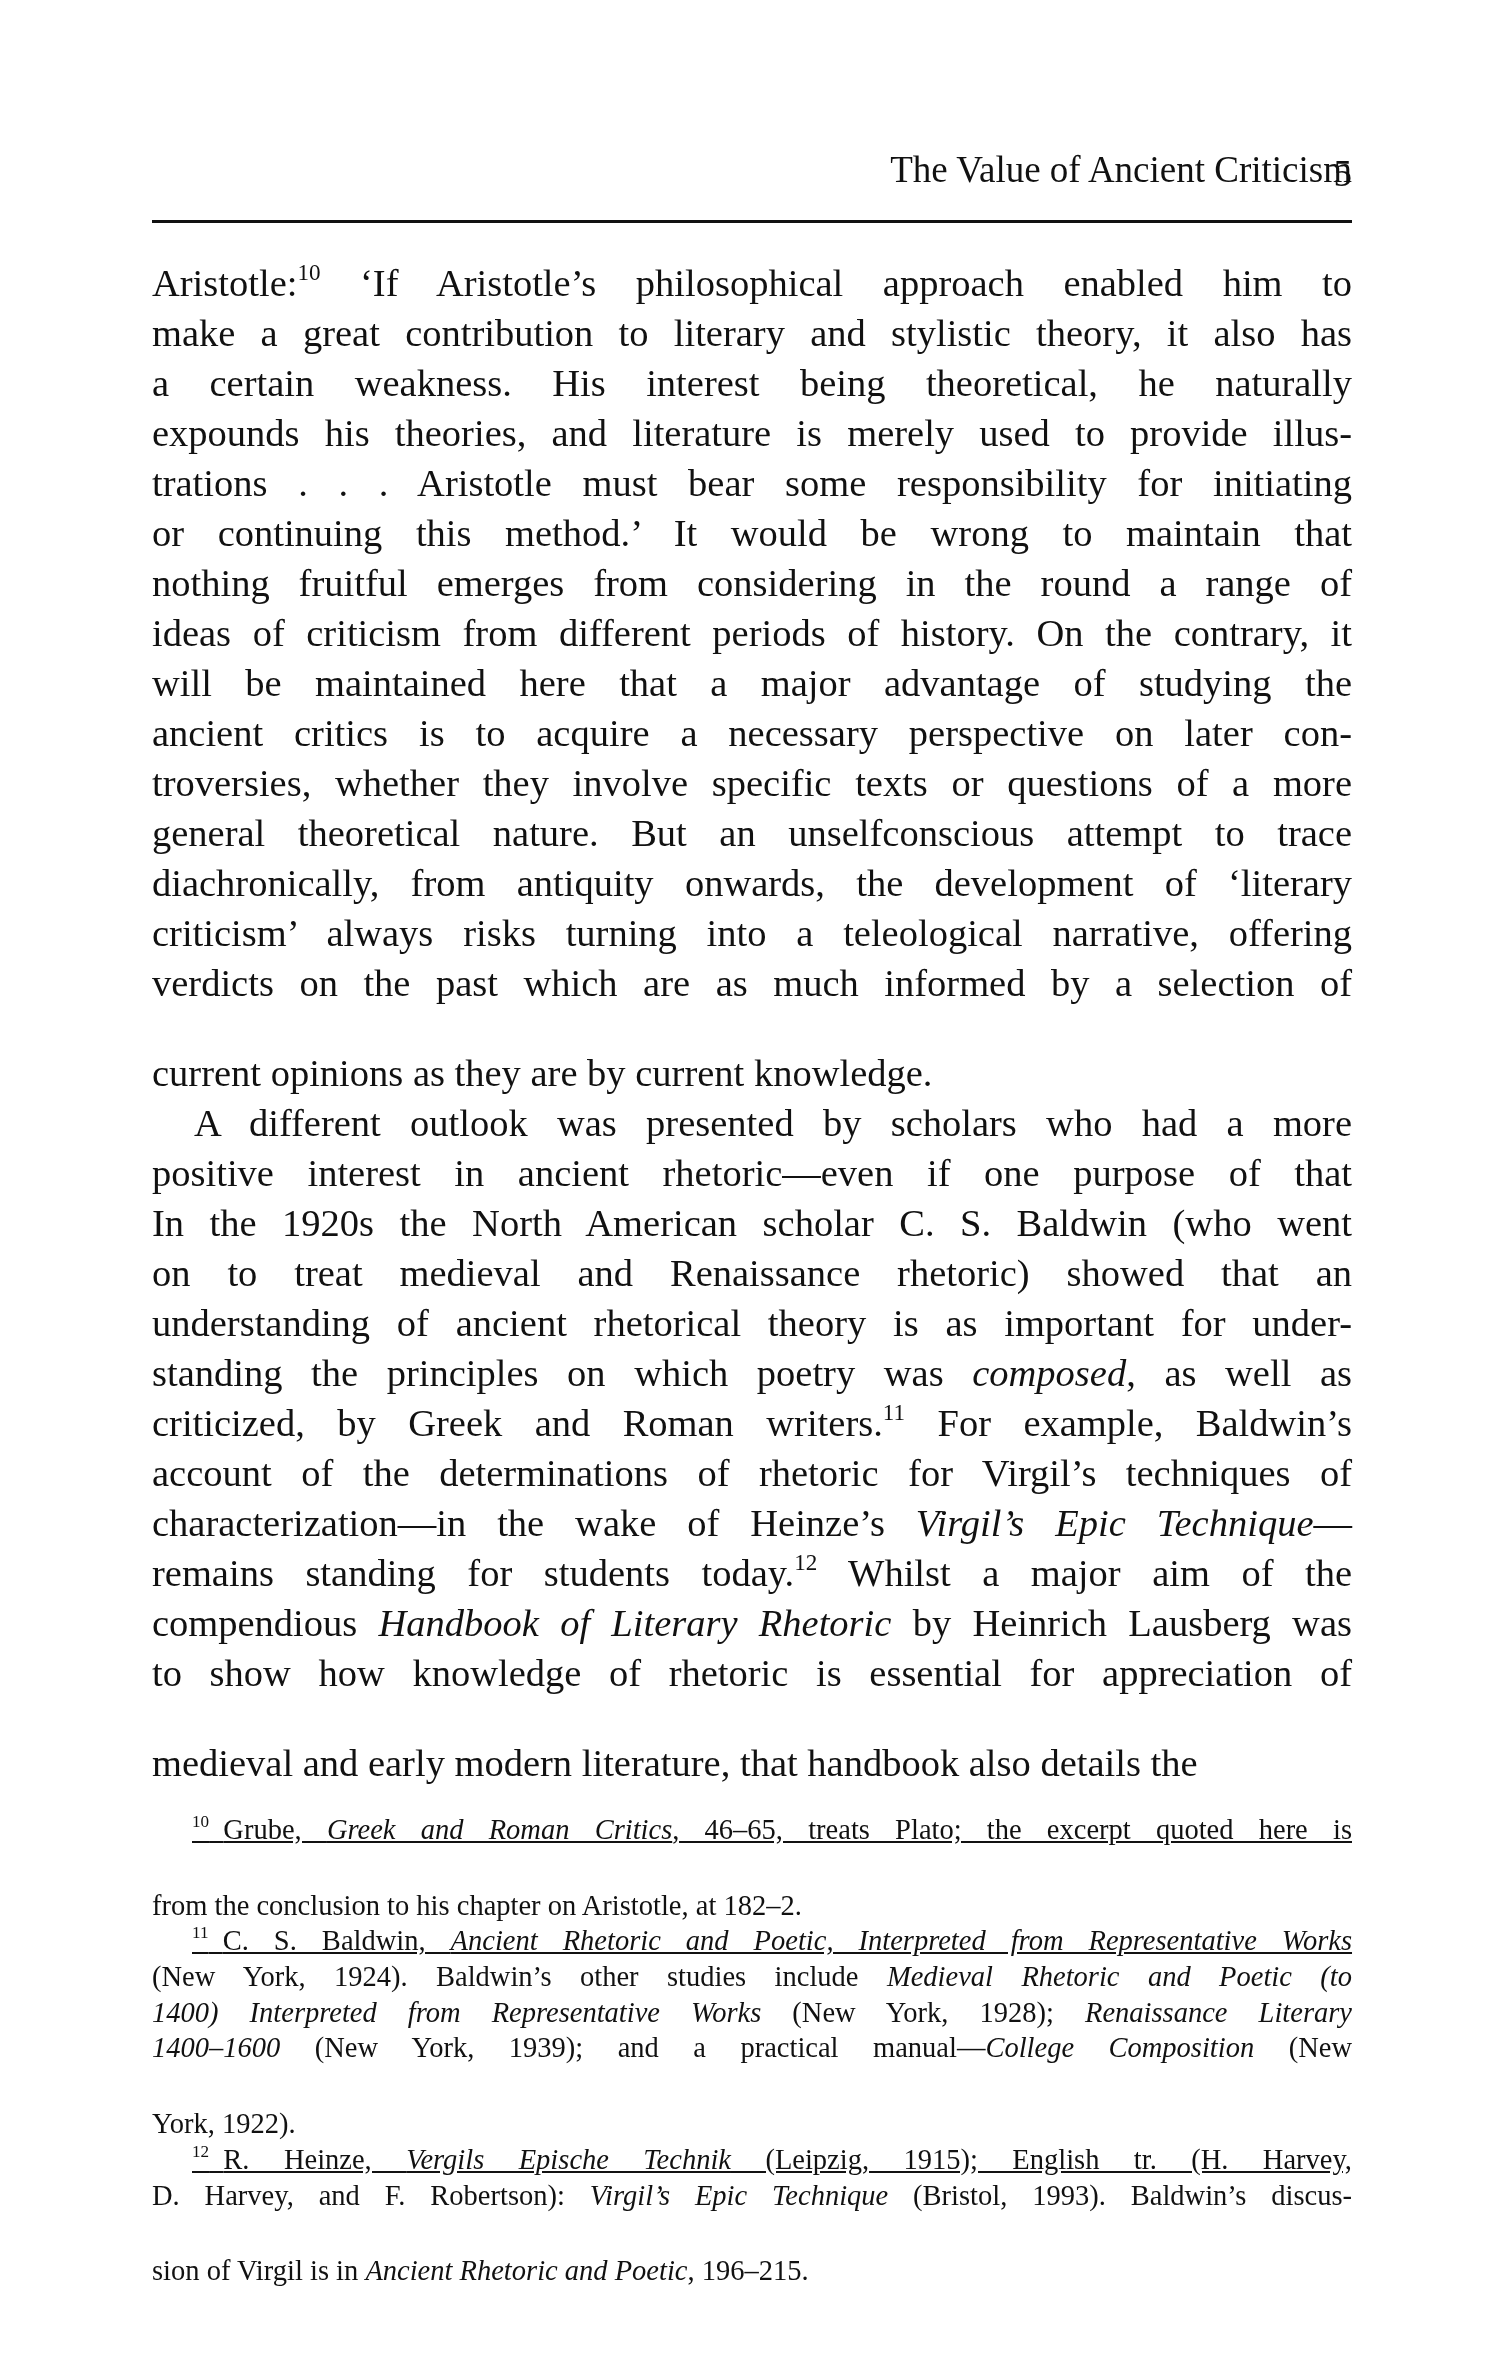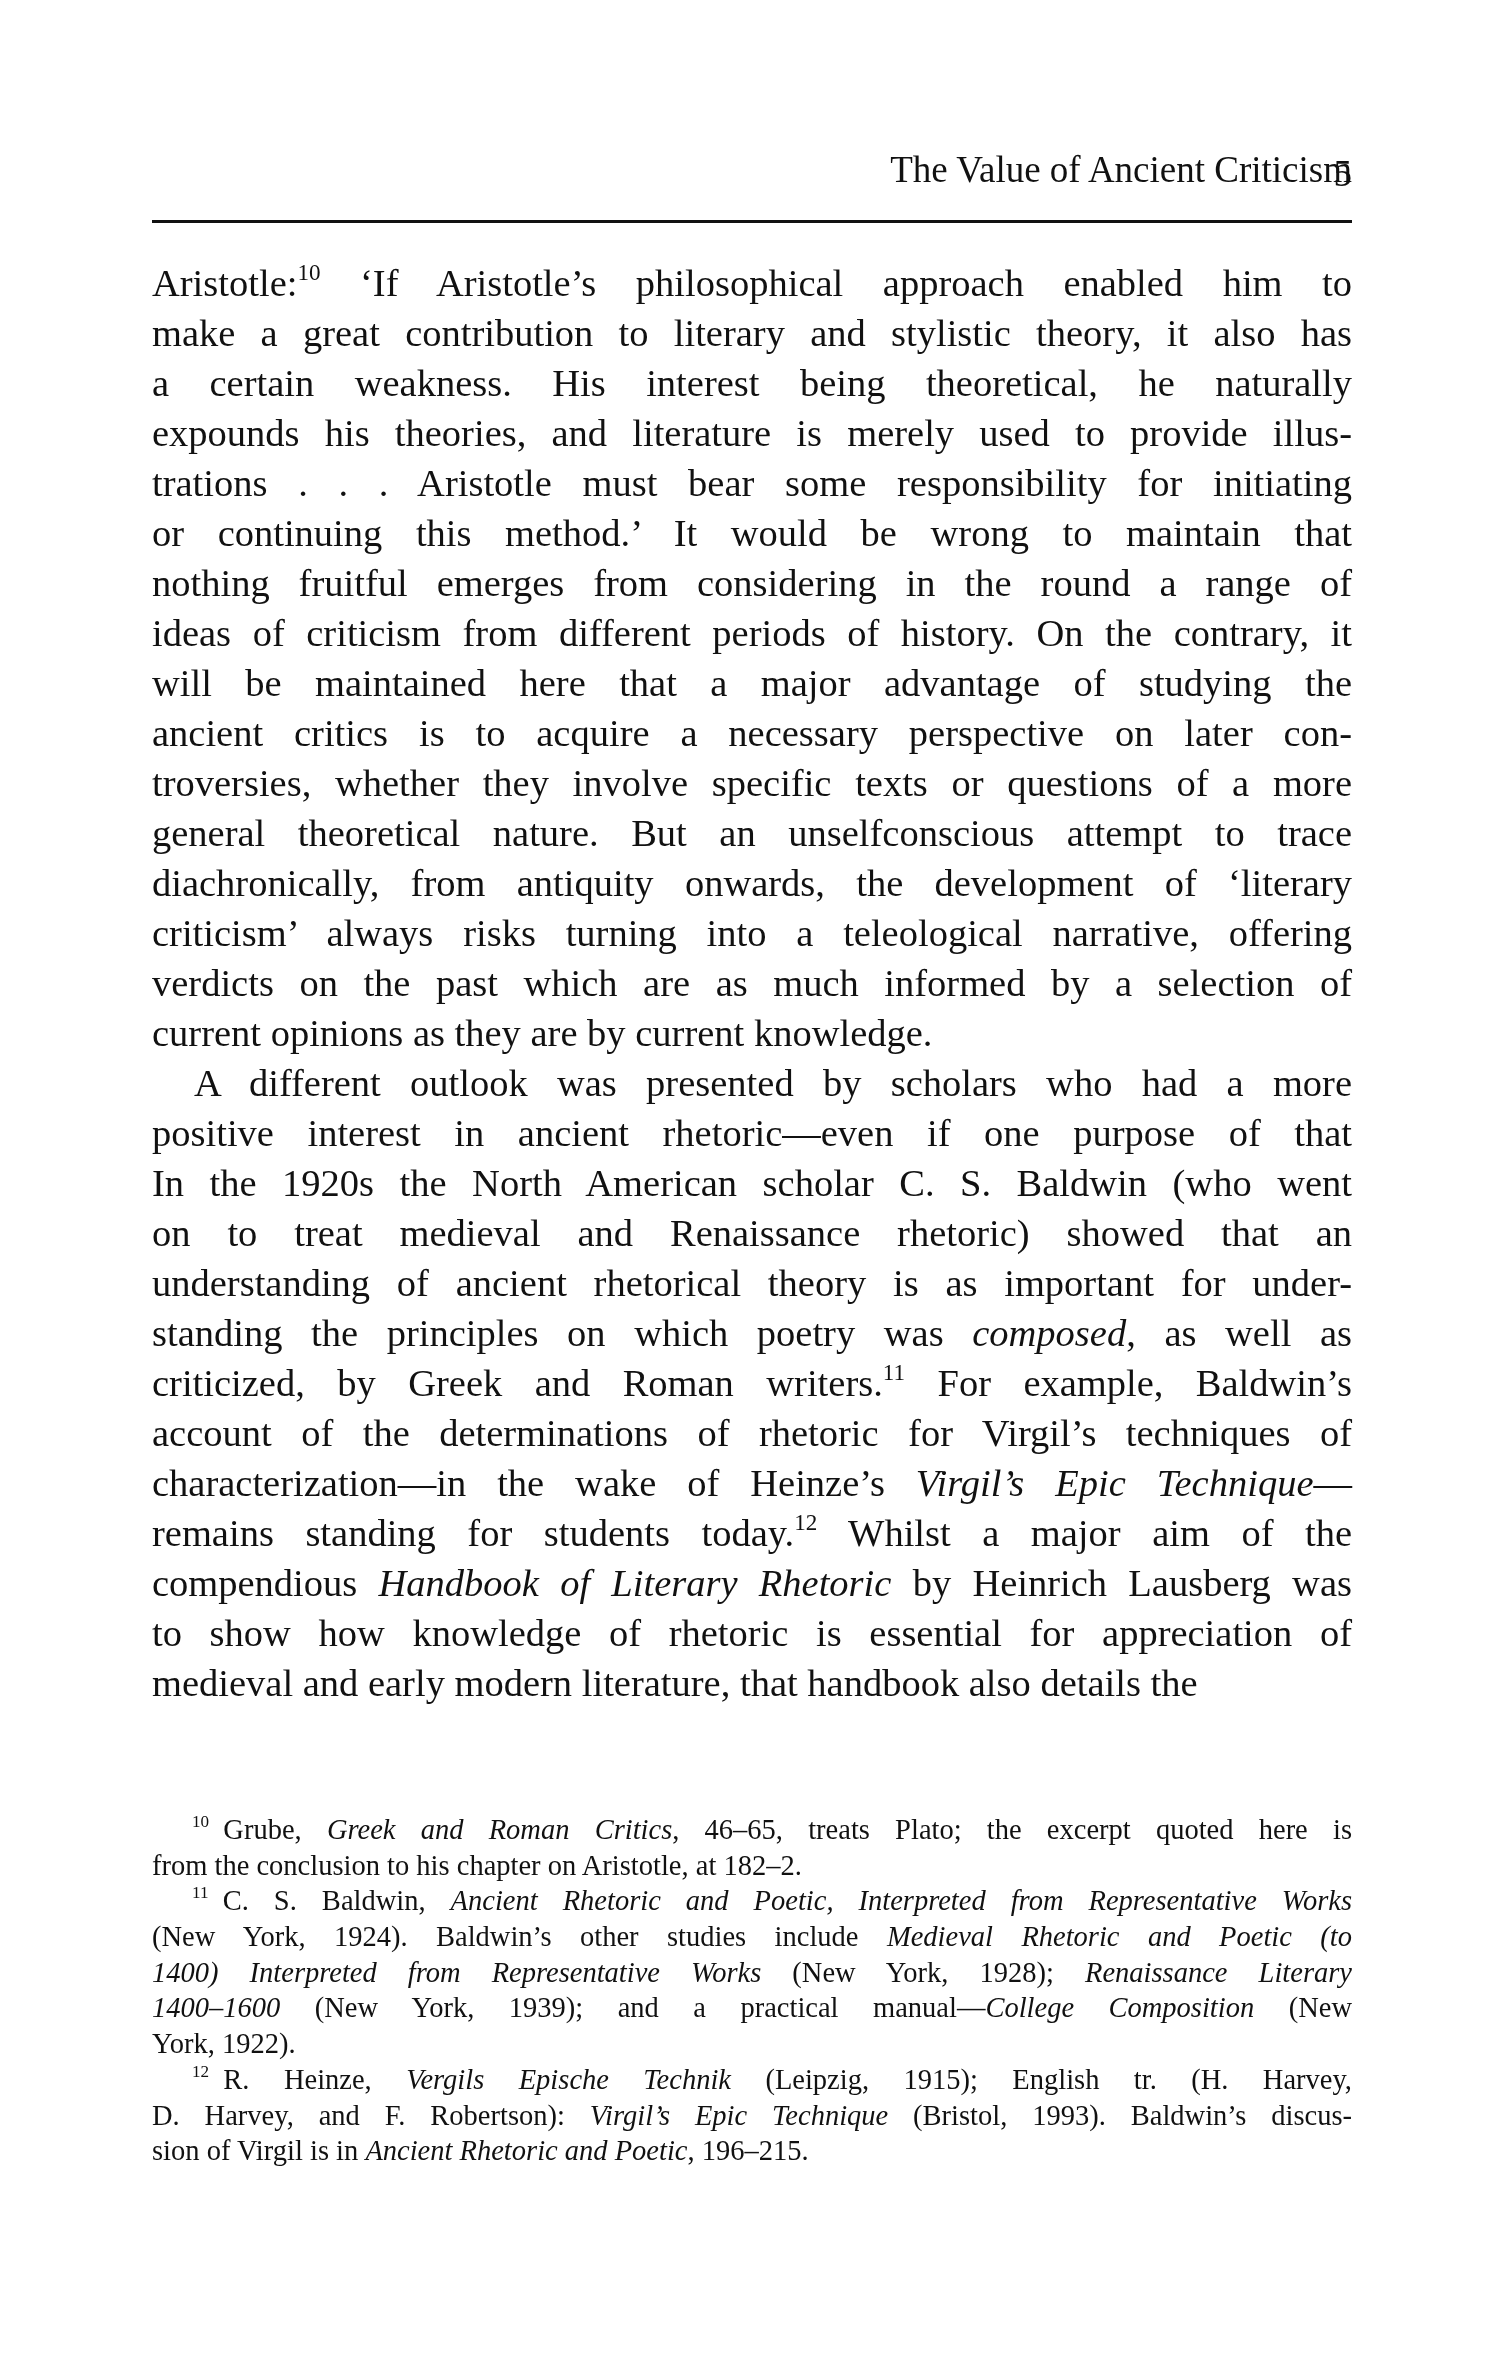--- a/index.html
+++ b/index.html
@@ -13,28 +13,28 @@
   .page-number { position: absolute; right: 0; top: 4px; line-height: 50px; }
   .head-rule { position: absolute; left: 152px; width: 1200px; top: 220px; height: 3px; background: #111111; }
   .body {
     position: absolute; left: 152px; width: 1200px; top: 258px;
     font-family: "Liberation Serif", "DejaVu Serif", serif; font-size: 38.5px;
   }
   .line {
     display: block; height: 50px; line-height: 50px; white-space: nowrap;
     text-align: justify; text-align-last: justify; overflow: visible;
   }
-  .line.last { text-align-last: left; }
+  .line.last { text-align-last: left; margin-top: 40px; }
   .line.indent { padding-left: 42px; }
   .fn {
     position: absolute; left: 152px; width: 1200px; top: 1812px;
     font-family: "Liberation Serif", "DejaVu Serif", serif; font-size: 28.5px;
   }
   .fn .line { height: 35.7px; line-height: 35.7px; }
-  .fn .line.indent { padding-left: 40px; }
+  .fn .line.indent { padding-left: 40px; text-decoration: underline; }
   sup { font-size: 60%; line-height: 0; vertical-align: 0.7em; }
   i { font-style: italic; }
 </style>
 </head>
 <body>
 
 <div class="page">
   <div class="running-head">
     <div class="running-title">The Value of Ancient Criticism</div>
     <div class="page-number">5</div>

